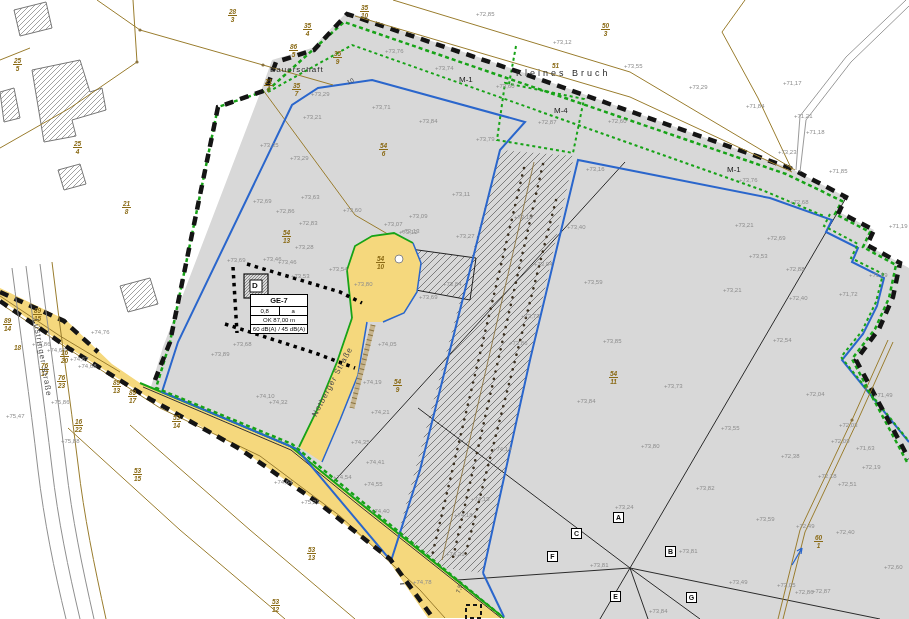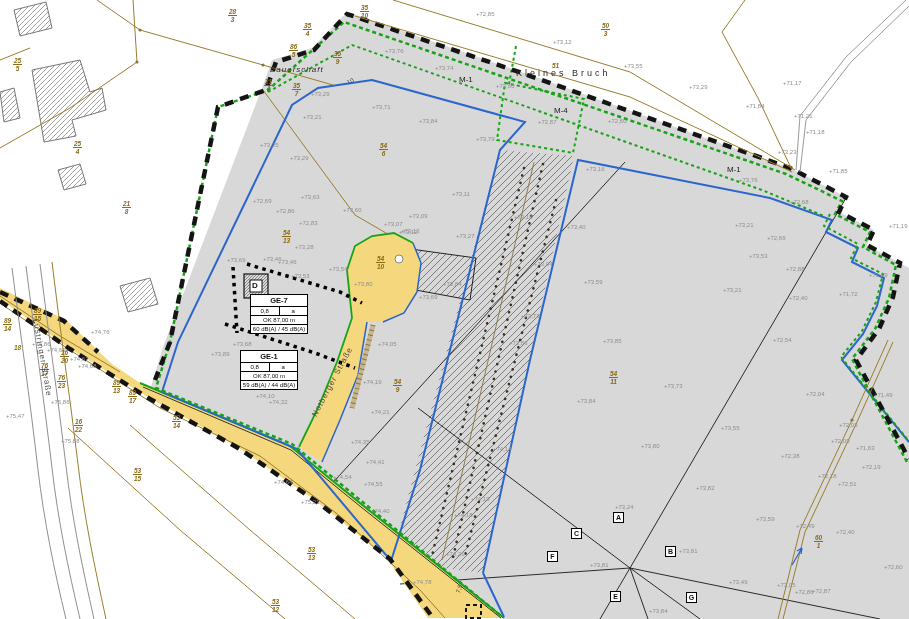--- a/index.html
+++ b/index.html
@@ -398,44 +398,35 @@
       <div class="parcel" style="left: 814px; top: 534px;">
         <span class="num">60</span>
         <span class="den">1</span>
       </div>
       <div class="parcel-single" style="left: 552px; top: 62px;">51</div>
       <div class="parcel-single" style="left: 14px; top: 344px;">18</div>
       <div class="m-label" style="left: 459px; top: 75px;">M-1</div>
       <div class="m-label" style="left: 727px; top: 165px;">M-1</div>
       <div class="m-label" style="left: 554px; top: 106px;">M-4</div>
       <div class="area-label" style="left: 516px; top: 68px;">Kleines Bruch</div>
-      <div class="area-label2" style="left: 270px; top: 65px; font-style: italic;">Bauerschaft</div>
+      <div class="area-label2" style="left: 270px; top: 65px;">Bauerschaft</div>
       <div class="street-label" style="left: 40px; top: 318px; transform: rotate(80deg);">Lüstringer Straße</div>
       <div class="street-label" style="left: 310px; top: 414px; transform: rotate(-62deg);">Notberger Straße</div>
       <div class="dim-label" style="left: 455px; top: 592px; transform: rotate(-72deg);">7,5</div>
       <div class="dim-label" style="left: 346px; top: 80px; transform: rotate(-25deg);">10</div>
       <div class="sec-marker" style="left: 613px; top: 512px;">A</div>
       <div class="sec-marker" style="left: 571px; top: 528px;">C</div>
       <div class="sec-marker" style="left: 547px; top: 551px;">F</div>
       <div class="sec-marker" style="left: 665px; top: 546px;">B</div>
       <div class="sec-marker" style="left: 610px; top: 591px;">E</div>
       <div class="sec-marker" style="left: 686px; top: 592px;">G</div>
       <div class="d-letter" style="left: 252px; top: 281px;">D</div>
       <div class="zone-box" style="left: 250px; top: 294px;">
         <div class="zb-h">GE-7</div>
         <div class="zb-r2">
           <span>0,8</span>
           <span>a</span>
         </div>
         <div class="zb-r3">OK 87,00 m</div>
         <div class="zb-r4">60 dB(A) / 45 dB(A)</div>
       </div>
-      <div class="zone-box" style="left: 240px; top: 350px;">
-        <div class="zb-h">GE-1</div>
-        <div class="zb-r2">
-          <span>0,8</span>
-          <span>a</span>
-        </div>
-        <div class="zb-r3">OK 87,00 m</div>
-        <div class="zb-r4">59 dB(A) / 44 dB(A)</div>
-      </div>
     </div>
 </div>
 
 </body></html>

